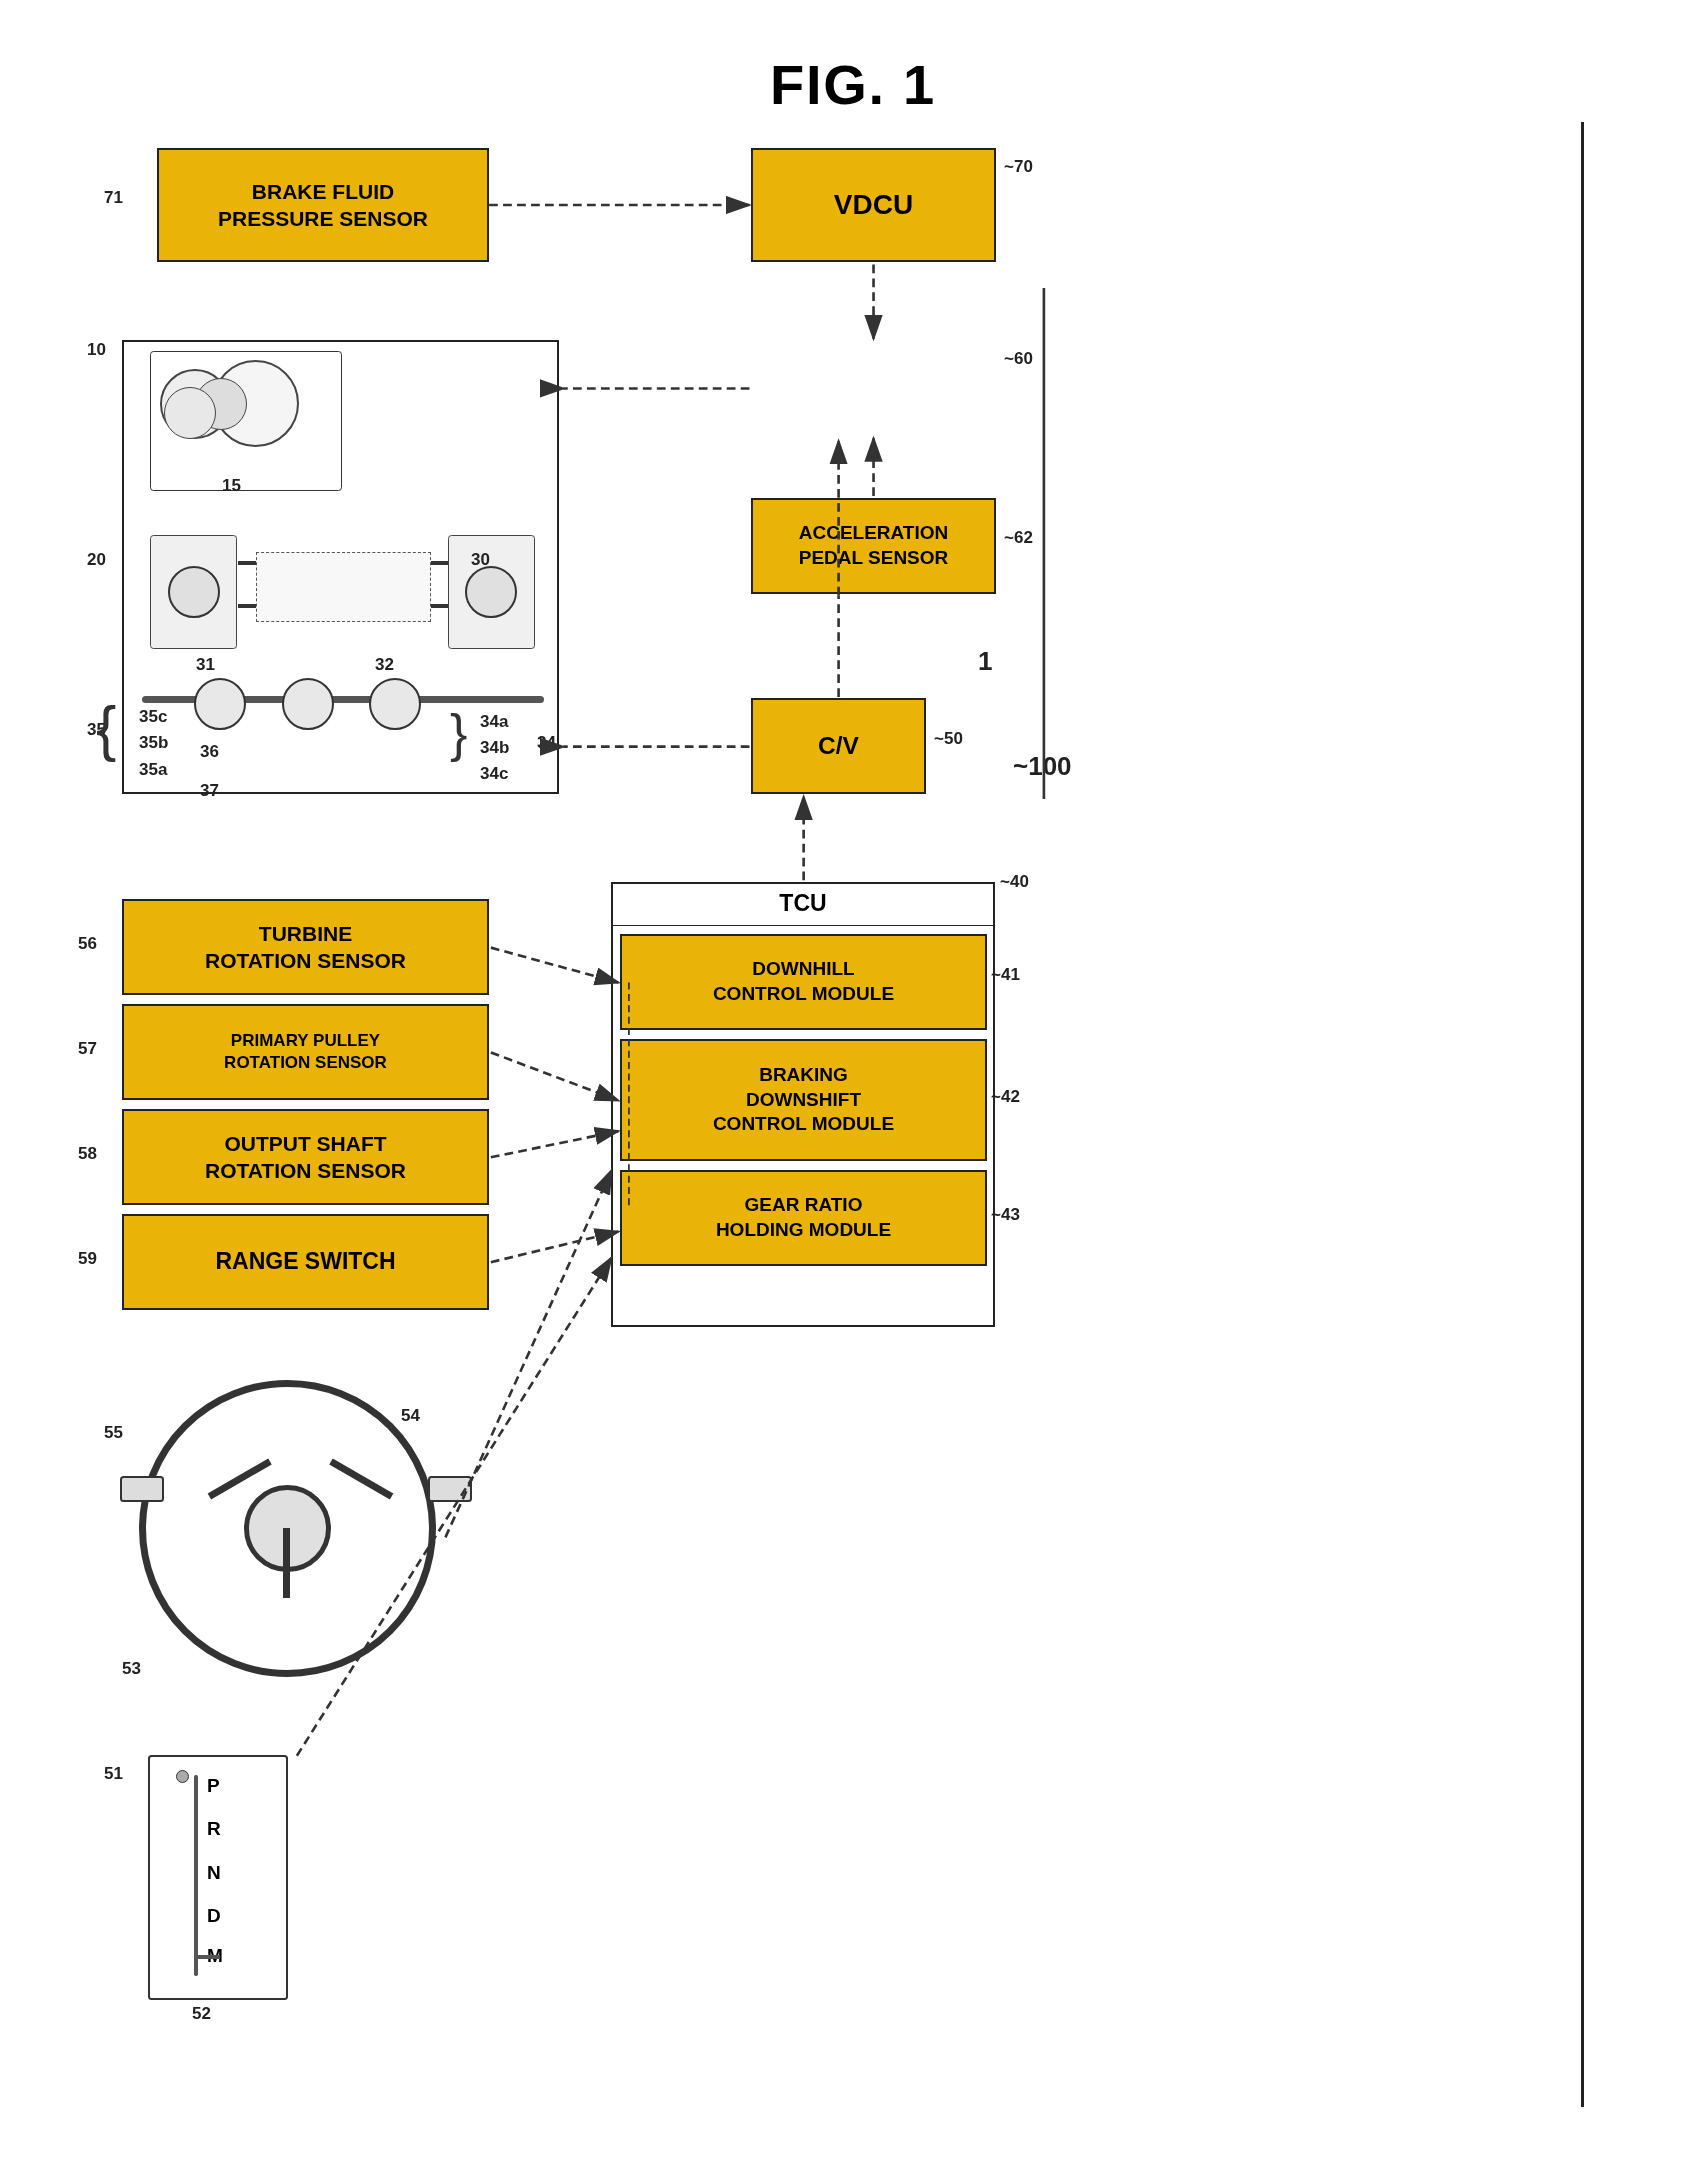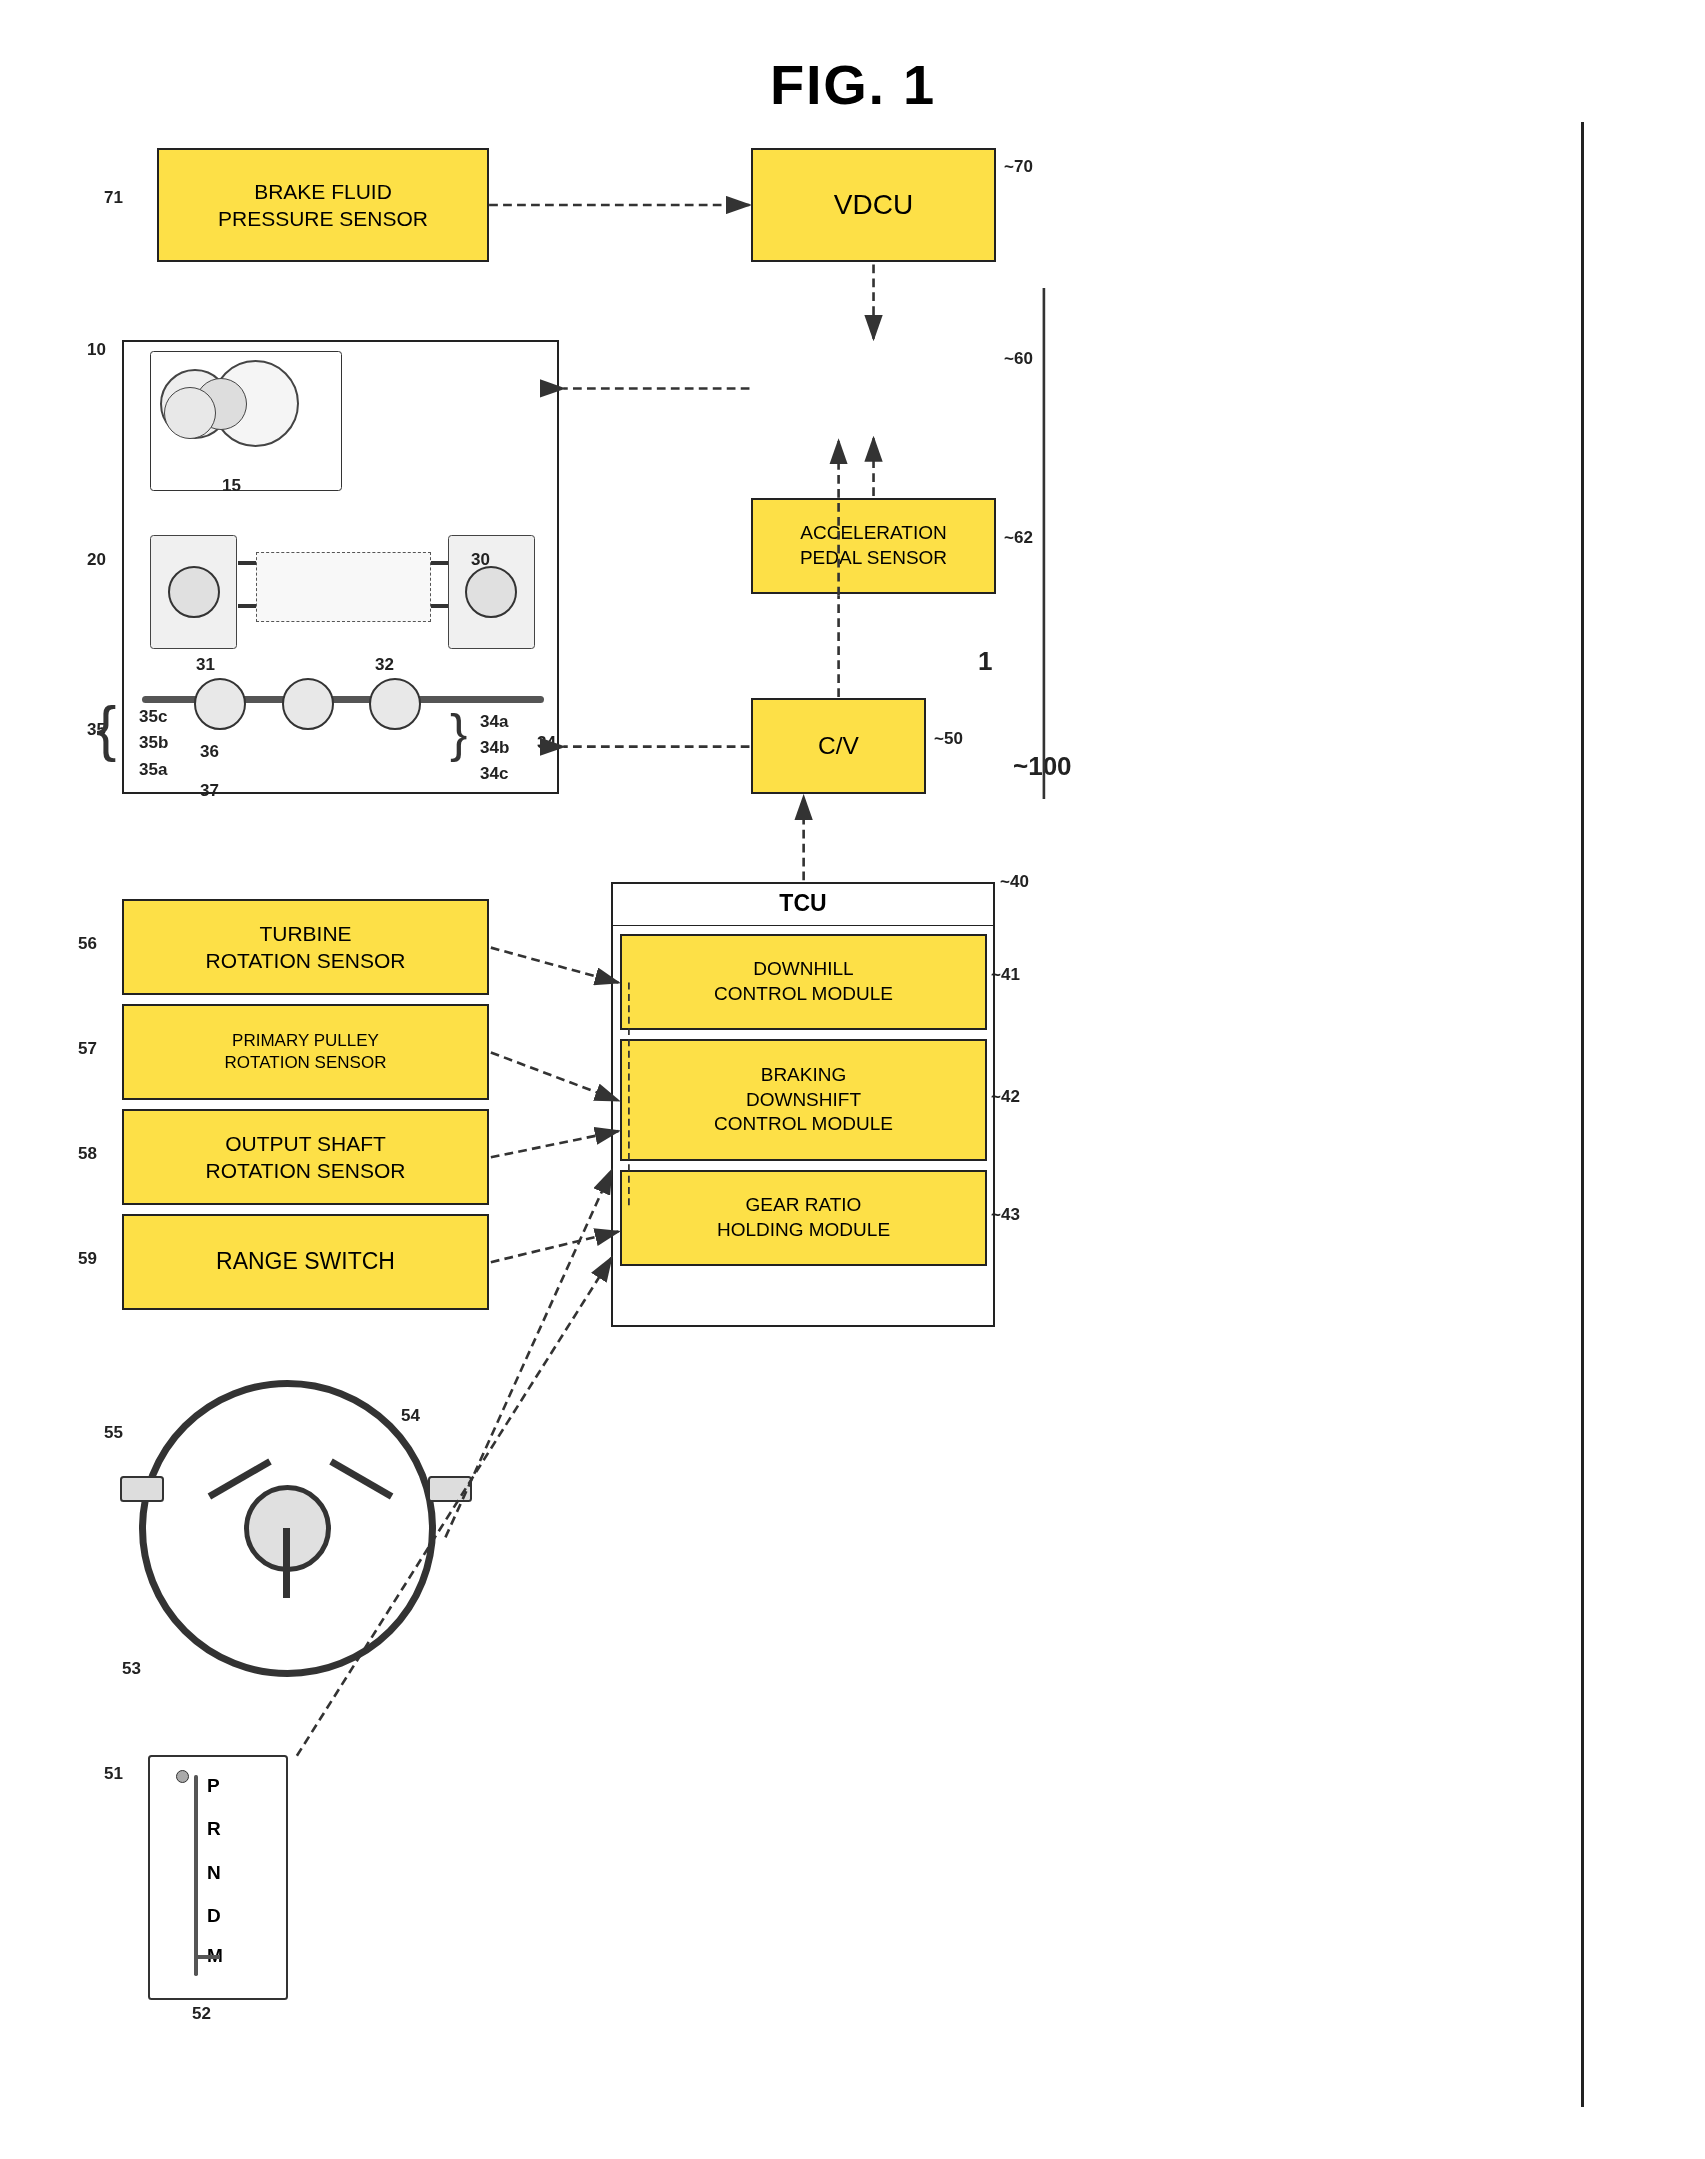--- a/index.html
+++ b/index.html
@@ -36,27 +36,27 @@
       top: 0;
       bottom: 0;
       width: 3.5px;
       background: #222;
     }
 
     
     .box {
       position: absolute;
       border: 2.6px solid #222;
-      background: #fde047;
+      background: #eab308;
       display: flex;
       align-items: center;
       justify-content: center;
       text-align: center;
       font-size: 23px;
-      font-weight: normal;
+      font-weight: bold;
       line-height: 1.3;
     }
 
     
     .ref {
       position: absolute;
       font-size: 17px;
       font-weight: bold;
       color: #222;
     }

